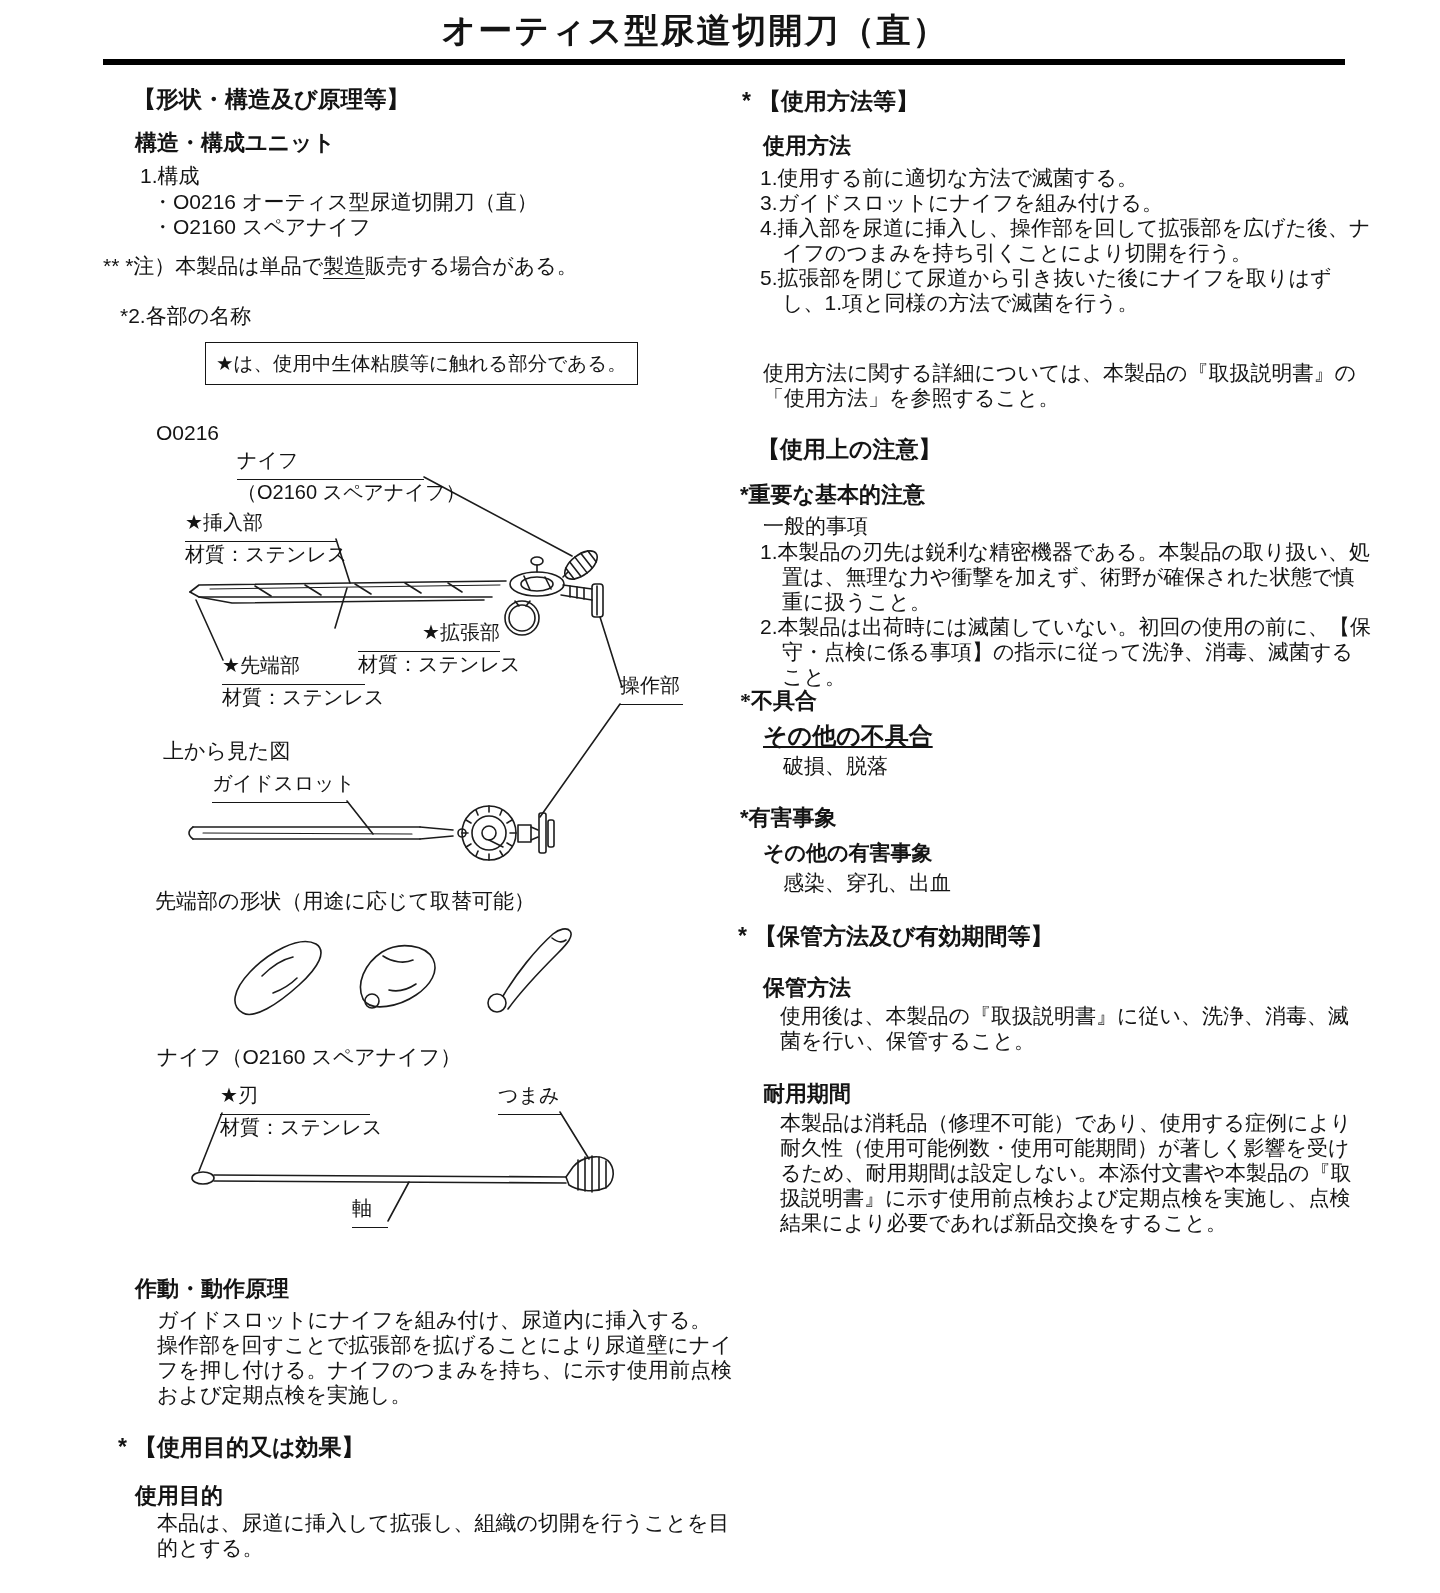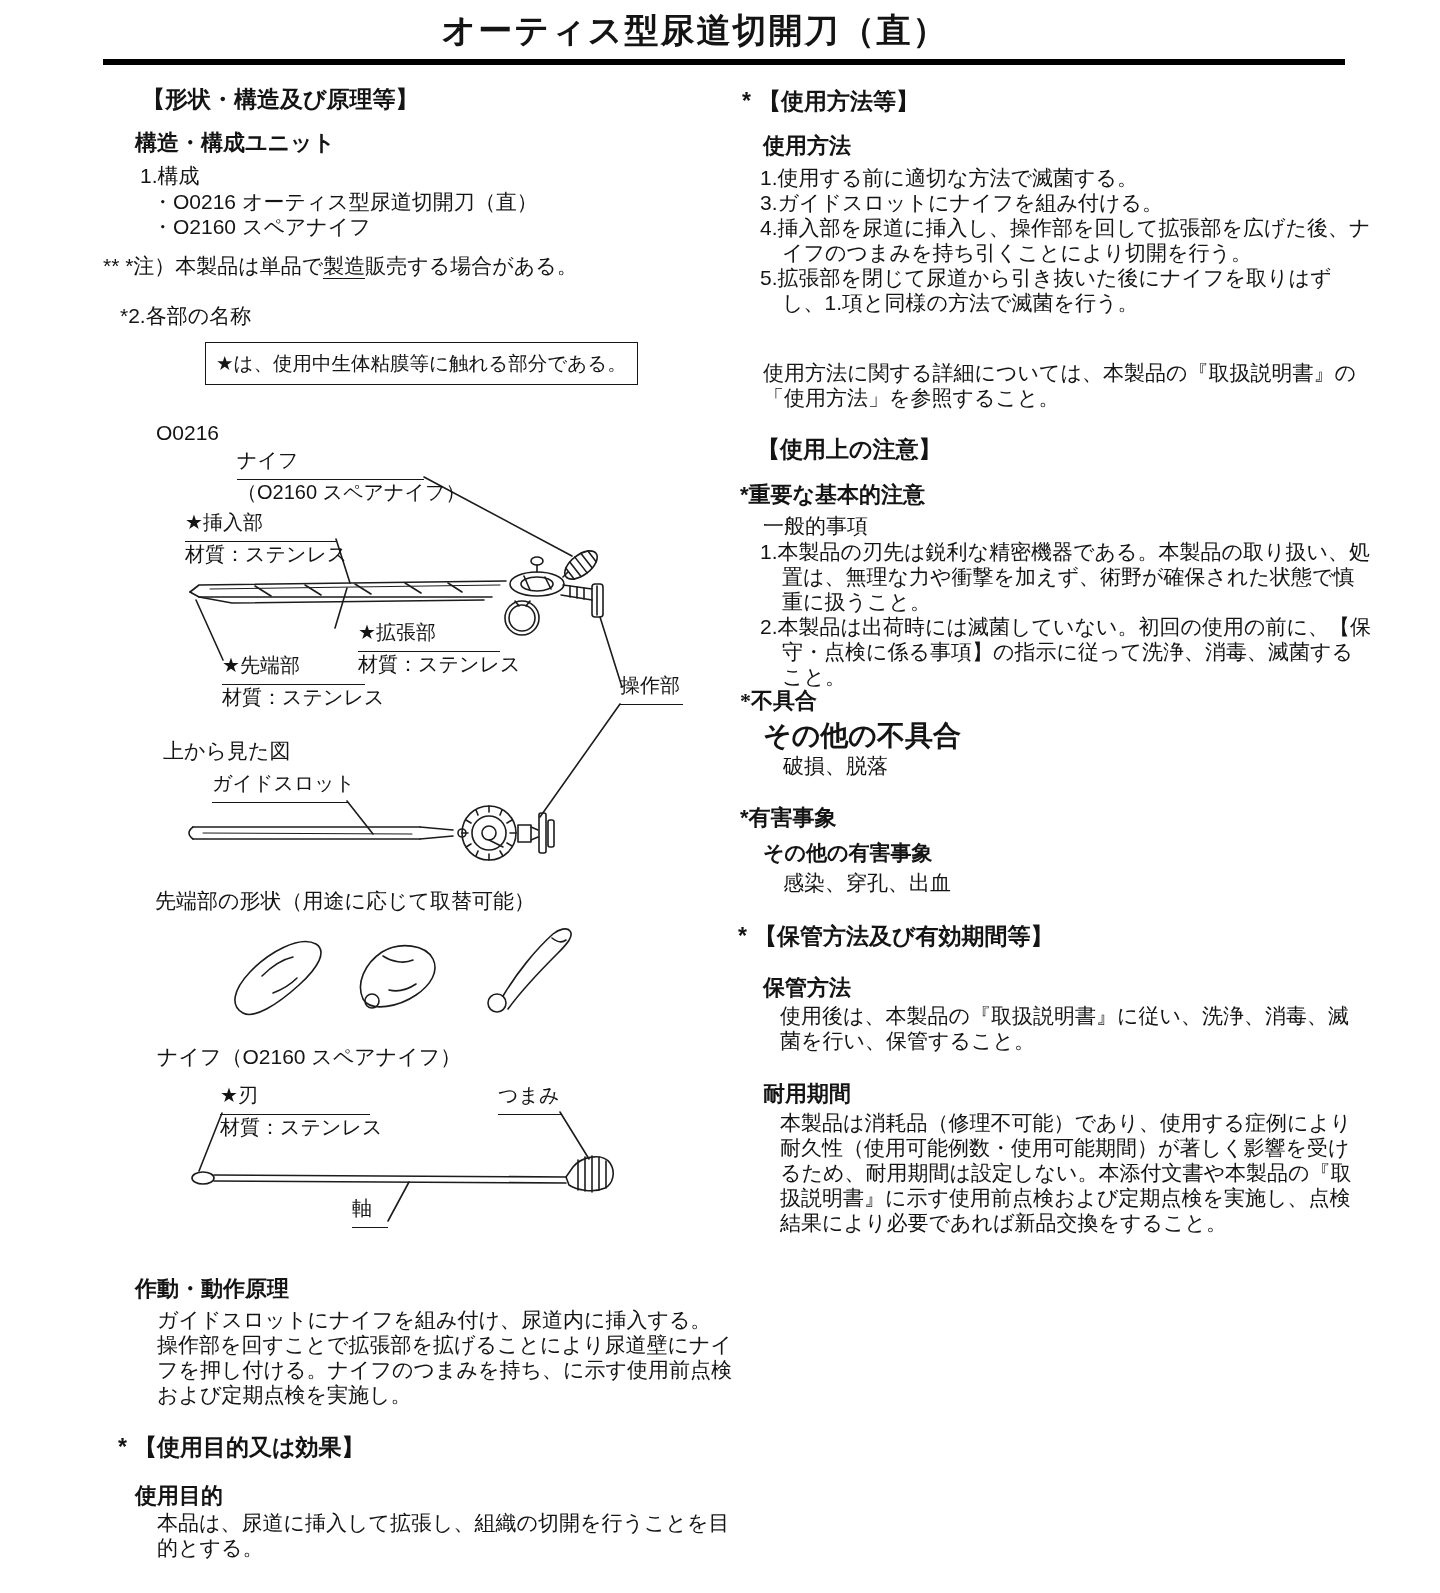--- a/index.html
+++ b/index.html
@@ -135,21 +135,21 @@
         <path d="M222,1113 L199,1171"></path>
         <path d="M560,1112 L589,1159"></path>
         <path d="M388,1221 L409,1182"></path>
       </g>
     </g>
   </svg>
 
   <div class="abs title" style="left:0;top:8px;width:1390px;">オーティス型尿道切開刀（直）</div>
   <div class="abs rule" style="left:103px;top:59px;width:1242px;"></div>
 
-  <div class="abs h1" style="left:142px;top:86px;">【形状・構造及び原理等】</div>
+  <div class="abs h1" style="left:133px;top:86px;">【形状・構造及び原理等】</div>
 
   <div class="abs h2" style="left:135px;top:130px;">構造・構成ユニット</div>
 
   <div class="abs body" style="left:140px;top:163px;">1.構成</div>
   <div class="abs body" style="left:152px;top:189px;">・O0216  オーティス型尿道切開刀（直）</div>
   <div class="abs body" style="left:152px;top:214px;">・O2160  スペアナイフ</div>
 
   <div class="abs body" style="left:103px;top:253px;white-space:nowrap;">
     <span>** *注）本製品は単品で</span><span class="uline">製造</span><span>販売する場合がある。</span>
   </div>
@@ -164,21 +164,21 @@
     <span class="ul1" style="width:187px;">ナイフ</span>
     <span style="display:block;">（O2160 スペアナイフ）</span>
   </div>
 
   <div class="abs label" style="left:185px;top:510px;">
     <span class="ul1" style="width:151px;">★挿入部</span>
     <span style="display:block;">材質：ステンレス</span>
   </div>
 
   <div class="abs label" style="left:358px;top:620px;">
-    <span class="ul1" style="width:142px;">★拡張部</span>
+    <span class="ul1" style="width:142px;text-align:right;">★拡張部</span>
     <span style="display:block;">材質：ステンレス</span>
   </div>
 
   <div class="abs label" style="left:222px;top:653px;">
     <span class="ul1" style="width:143px;">★先端部</span>
     <span style="display:block;">材質：ステンレス</span>
   </div>
 
   <div class="abs label" style="left:620px;top:673px;">
     <span class="ul1" style="width:63px;">操作部</span>
@@ -232,21 +232,21 @@
   <div class="abs h1" style="left:757px;top:436px;">【使用上の注意】</div>
   <div class="abs h2" style="left:740px;top:482px;">*重要な基本的注意</div>
   <div class="abs body" style="left:763px;top:513px;">一般的事項</div>
 
   <div class="abs body" style="left:760px;top:539px;width:612px;">
       <div class="hang">1.本製品の刃先は鋭利な精密機器である。本製品の取り扱い、処置は、無理な力や衝撃を加えず、術野が確保された状態で慎重に扱うこと。</div>
       <div class="hang">2.本製品は出荷時には滅菌していない。初回の使用の前に、【保守・点検に係る事項】の指示に従って洗浄、消毒、滅菌すること。</div>
     </div>
 
   <div class="abs h2" style="left:740px;top:688px;font-family:Liberation Serif, serif;">*不具合</div>
-  <div class="abs h2" style="left:763px;top:723px;font-size:28px;">その他の不具合</div>
+  <div class="abs h2" style="left:763px;top:723px;font-size:24px;text-decoration:underline;">その他の不具合</div>
   <div class="abs body" style="left:783px;top:753px;">破損、脱落</div>
 
   <div class="abs h2" style="left:740px;top:805px;">*有害事象</div>
   <div class="abs h2" style="left:763px;top:840px;font-size:21px;">その他の有害事象</div>
   <div class="abs body" style="left:783px;top:870px;">感染、穿孔、出血</div>
 
   <div class="abs h1" style="left:738px;top:923px;">
     <span class="ast">*</span><span>【保管方法及び有効期間等】</span>
   </div>
   <div class="abs h2" style="left:763px;top:975px;">保管方法</div>

